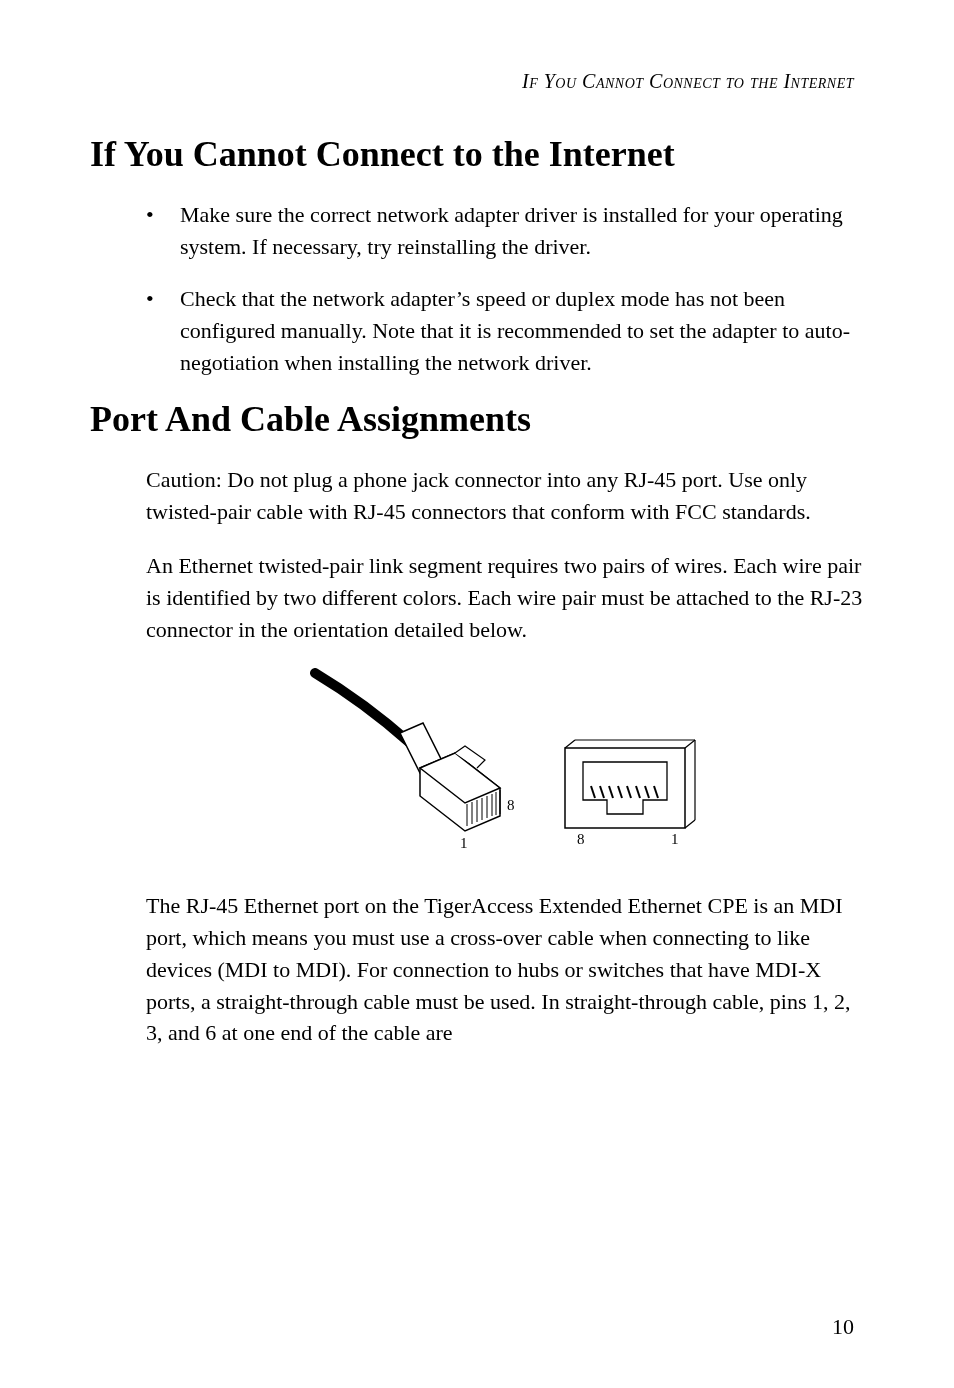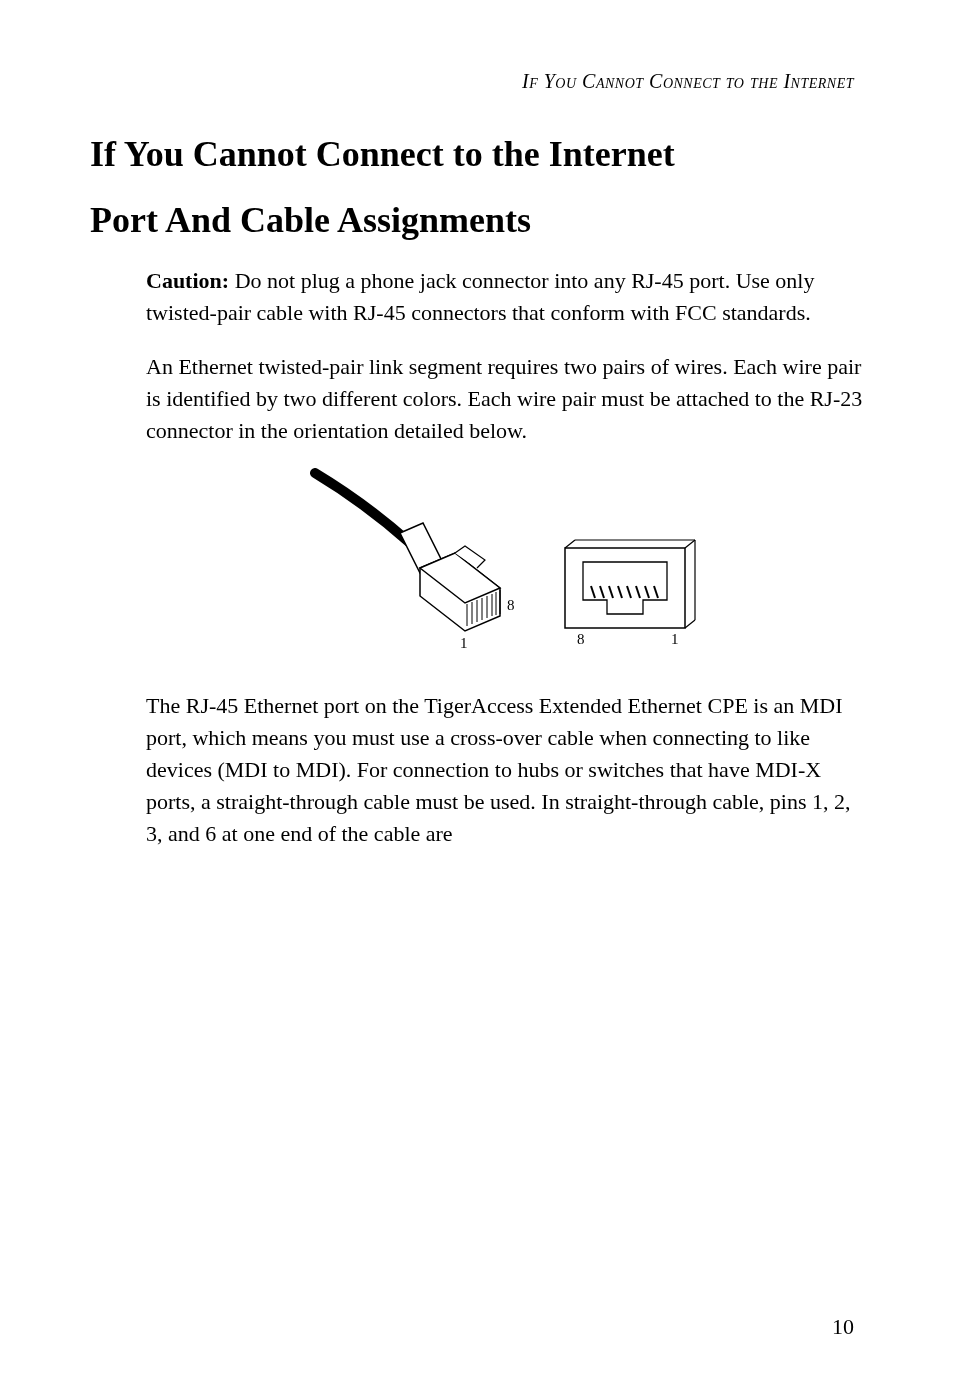--- a/index.html
+++ b/index.html
@@ -50,21 +50,21 @@
     top: 0;
     font-size: 22px;
   }
   .body-block {
     padding-left: 56px;
     font-size: 22px;
     line-height: 1.45;
     margin-bottom: 22px;
   }
   .body-block .bold {
-    font-weight: bold;
+    font-weight: normal;
   }
   .figure {
     text-align: center;
     margin: 18px 0 28px 0;
     padding-left: 56px;
   }
   .figure svg {
     display: inline-block;
   }
   .page-number {
@@ -80,20 +80,22 @@
 </head>
 <body>
 
 <div class="running-header">
   <span style="font-variant: small-caps; font-style: italic;">If You Cannot Connect to the Internet</span>
 </div>
 
 <h1 class="section-title">If You Cannot Connect to the Internet</h1>
 
 <ul class="bullet-list">
+  <li>Make sure the correct network adapter driver is installed for your operating system. If necessary, try reinstalling the driver.</li>
+  <li>Check that the network adapter’s speed or duplex mode has not been configured manually. Note that it is recommended to set the adapter to auto-negotiation when installing the network driver.</li>
 </ul>
 
 <h1 class="section-title second">Port And Cable Assignments</h1>
 
 <div class="body-block">
   <span class="bold">Caution:</span><span> Do not plug a phone jack connector into any RJ-45 port. Use only twisted-pair cable with RJ-45 connectors that conform with FCC standards.</span>
 </div>
 
 <div class="body-block">An Ethernet twisted-pair link segment requires two pairs of wires. Each wire pair is identified by two different colors. Each wire pair must be attached to the RJ-23 connector in the orientation detailed below.</div>
 

